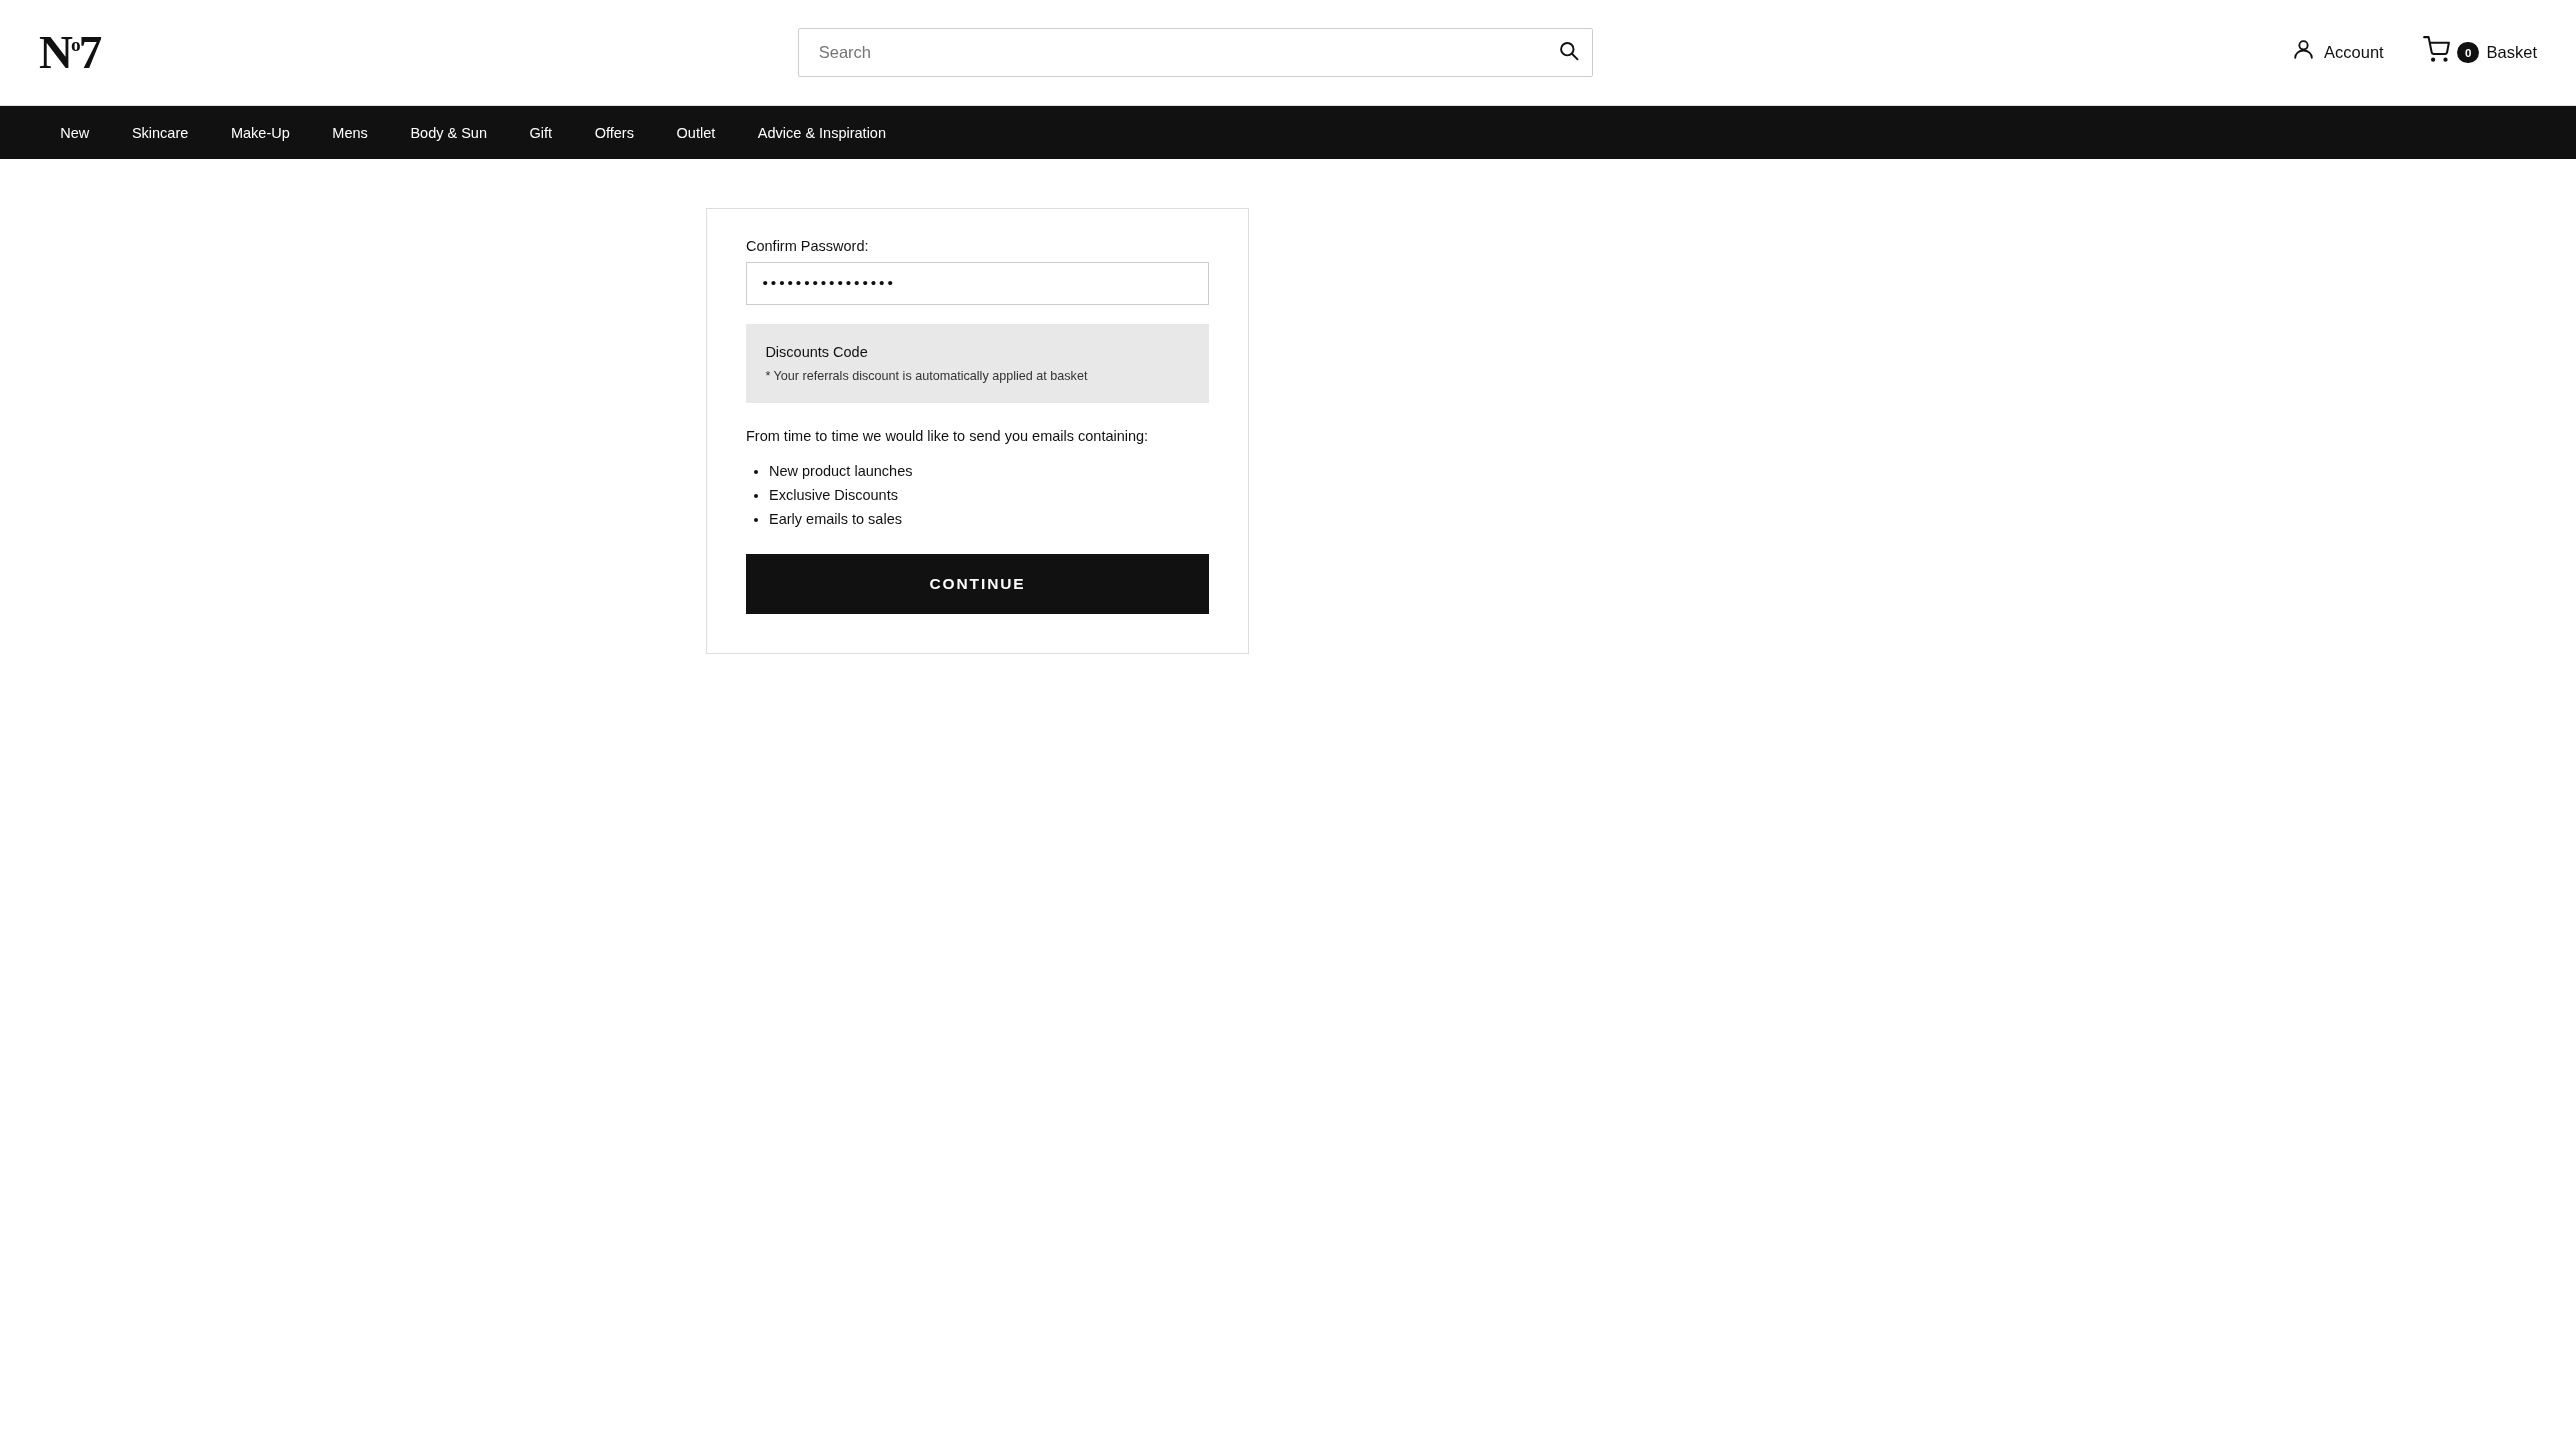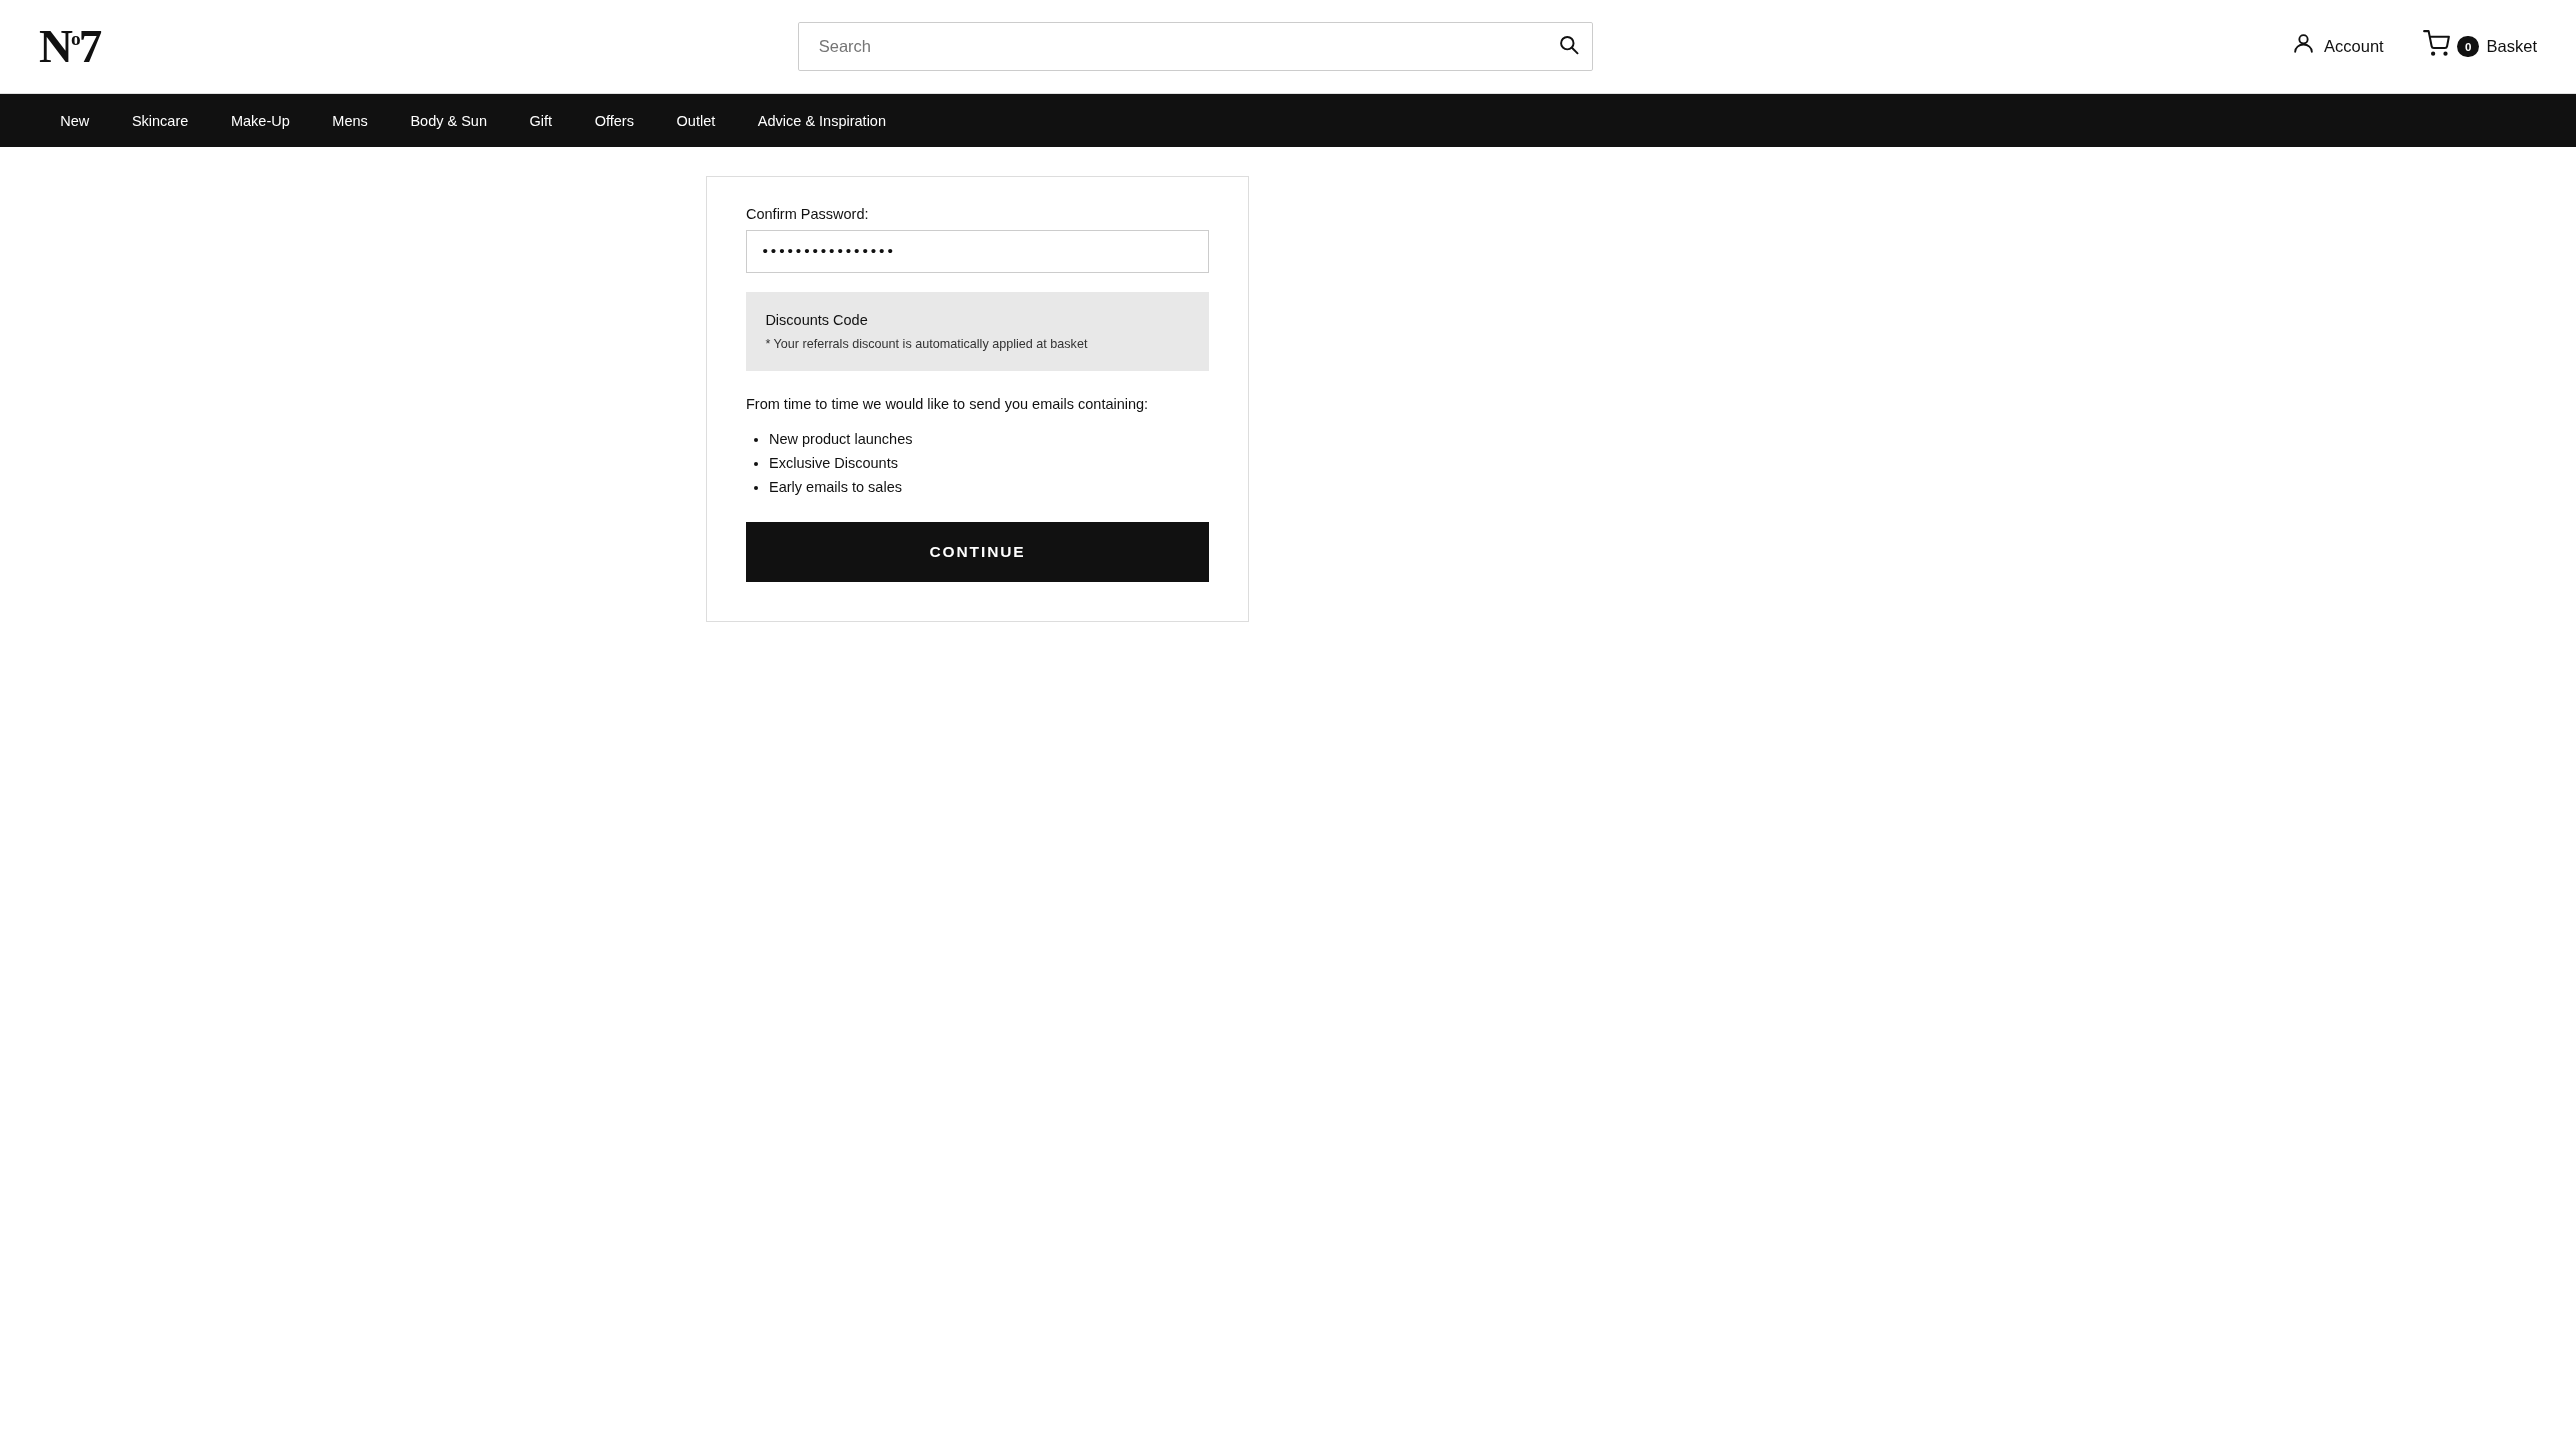--- a/index.html
+++ b/index.html
@@ -4,21 +4,21 @@
   <style>
     * { margin: 0; padding: 0; box-sizing: border-box; }
     body { font-family: Arial, Helvetica, sans-serif; background: #fff; color: #111; font-size: 15.5px; }
 
     
     .header {
       display: flex;
       align-items: center;
       justify-content: space-between;
       padding: 0 39px;
-      height: 94px;
+      height: 106px;
       border-bottom: 1px solid #e0e0e0;
     }
     .logo {
       font-size: 47px;
       font-weight: 900;
       letter-spacing: -1.9px;
       color: #111;
       text-decoration: none;
       font-family: Georgia, serif;
       line-height: 1;
@@ -104,20 +104,21 @@
       cursor: pointer;
       white-space: nowrap;
     }
 
     
     .main {
       display: flex;
       justify-content: center;
       padding: 29px 39px;
       background: #fff;
+      margin-top: 20px;
     }
     .form-container {
       width: 543px;
       background: #fff;
       border: 1px solid #ddd;
       padding: 29px 39px 39px;
     }
 
     .field-group {
       margin-bottom: 19.4px;

